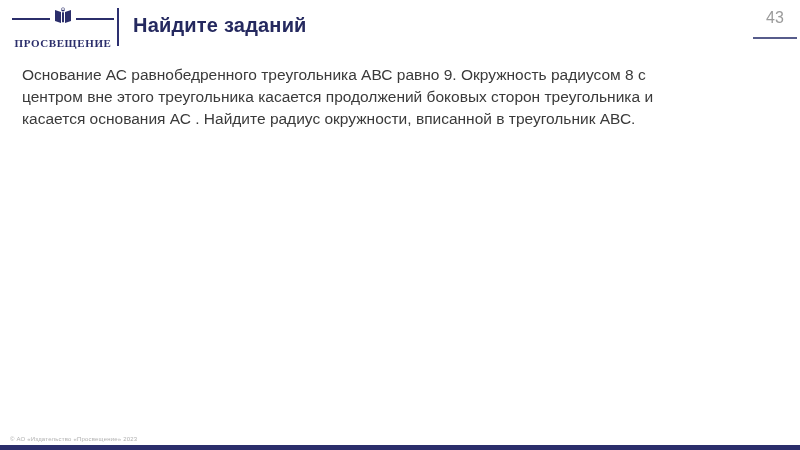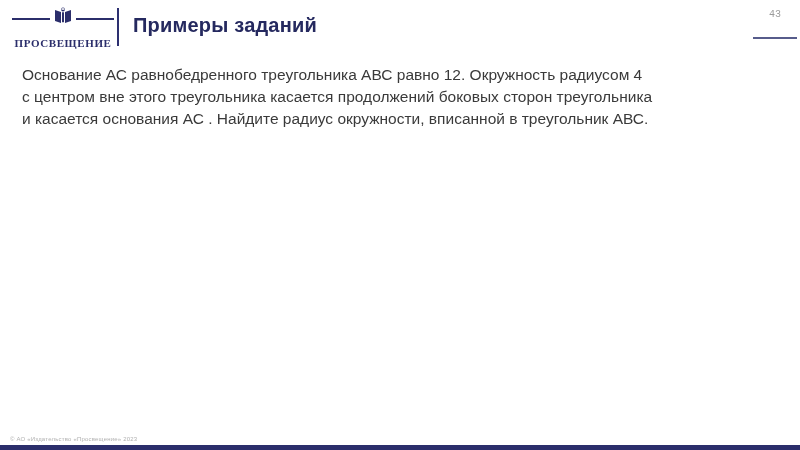--- a/index.html
+++ b/index.html
@@ -71,23 +71,22 @@
     white-space: nowrap;
   }
 
   
   .page-num {
     position: absolute;
     left: 753px;
     top: 9px;
     width: 44px;
     text-align: center;
-    font-size: 10px;
+    font-size: 16px;
     color: #9b9b9b;
-    font-family: Liberation Mono, monospace;
   }
   .page-num-rule {
     position: absolute;
     left: 753px;
     top: 37px;
     width: 44px;
     height: 2px;
     background: #575c8b;
   }
 
@@ -135,23 +134,23 @@
         <circle cx="11" cy="2.4" r="2" fill="#2b2e6b"></circle>
         <path d="M9.6,1.2 L12.4,1.2 L12.4,3.4 L11,2.6 L9.6,3.4 Z" fill="#ffffff"></path>
       </svg>
       <span class="rule"></span>
     </div>
     <div class="logo-text">ПРОСВЕЩЕНИЕ</div>
   </div>
 
   <div class="header-divider"></div>
 
-  <h1 class="slide-title">Примеры заданий</h1>
+  <h1 class="slide-title">Найдите заданий</h1>
 
   <div class="page-num">43</div>
   <div class="page-num-rule"></div>
 
-  <p class="body-paragraph">Основание АС равнобедренного треугольника АВС равно 12. Окружность радиусом 4 с центром вне этого треугольника касается продолжений боковых сторон треугольника и касается основания АС . Найдите радиус окружности, вписанной в треугольник АВС.</p>
+  <p class="body-paragraph">Основание АС равнобедренного треугольника АВС равно 9. Окружность радиусом 8 с центром вне этого треугольника касается продолжений боковых сторон треугольника и касается основания АС . Найдите радиус окружности, вписанной в треугольник АВС.</p>
 
   <div class="footer-copyright">© АО «Издательство «Просвещение» 2023</div>
   <div class="bottom-bar"></div>
 
 </div>
 
 </body></html>

